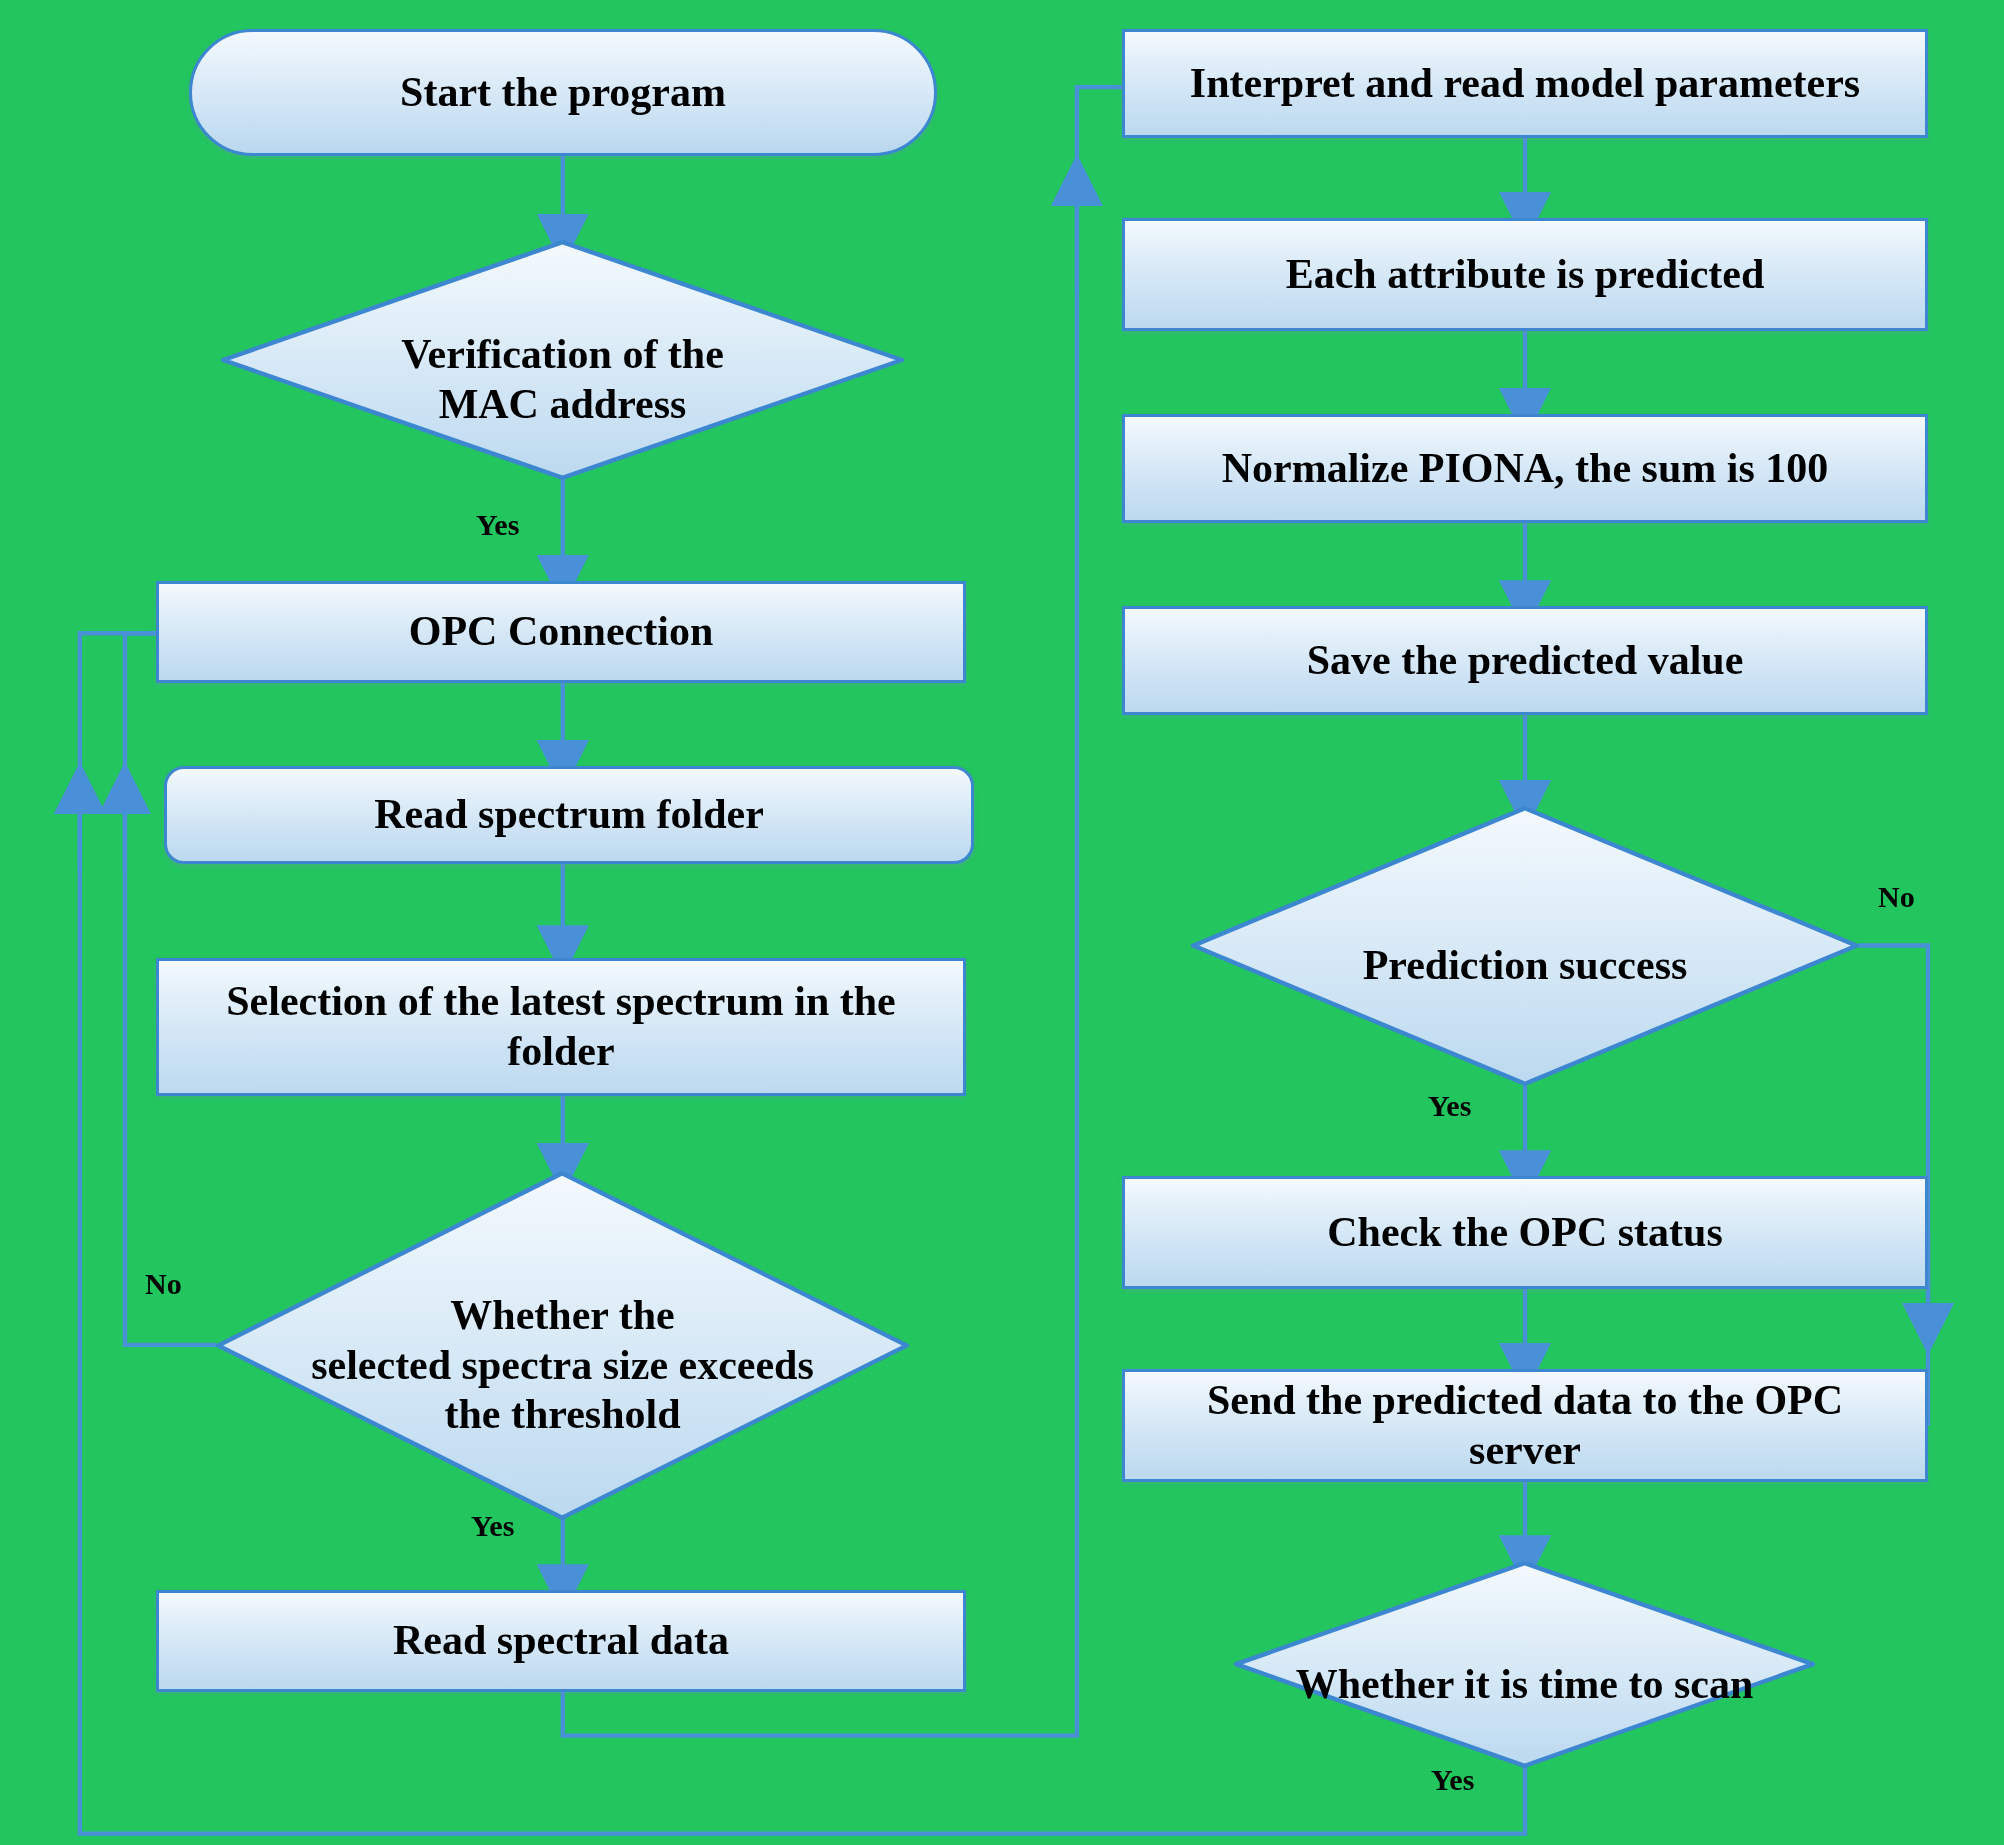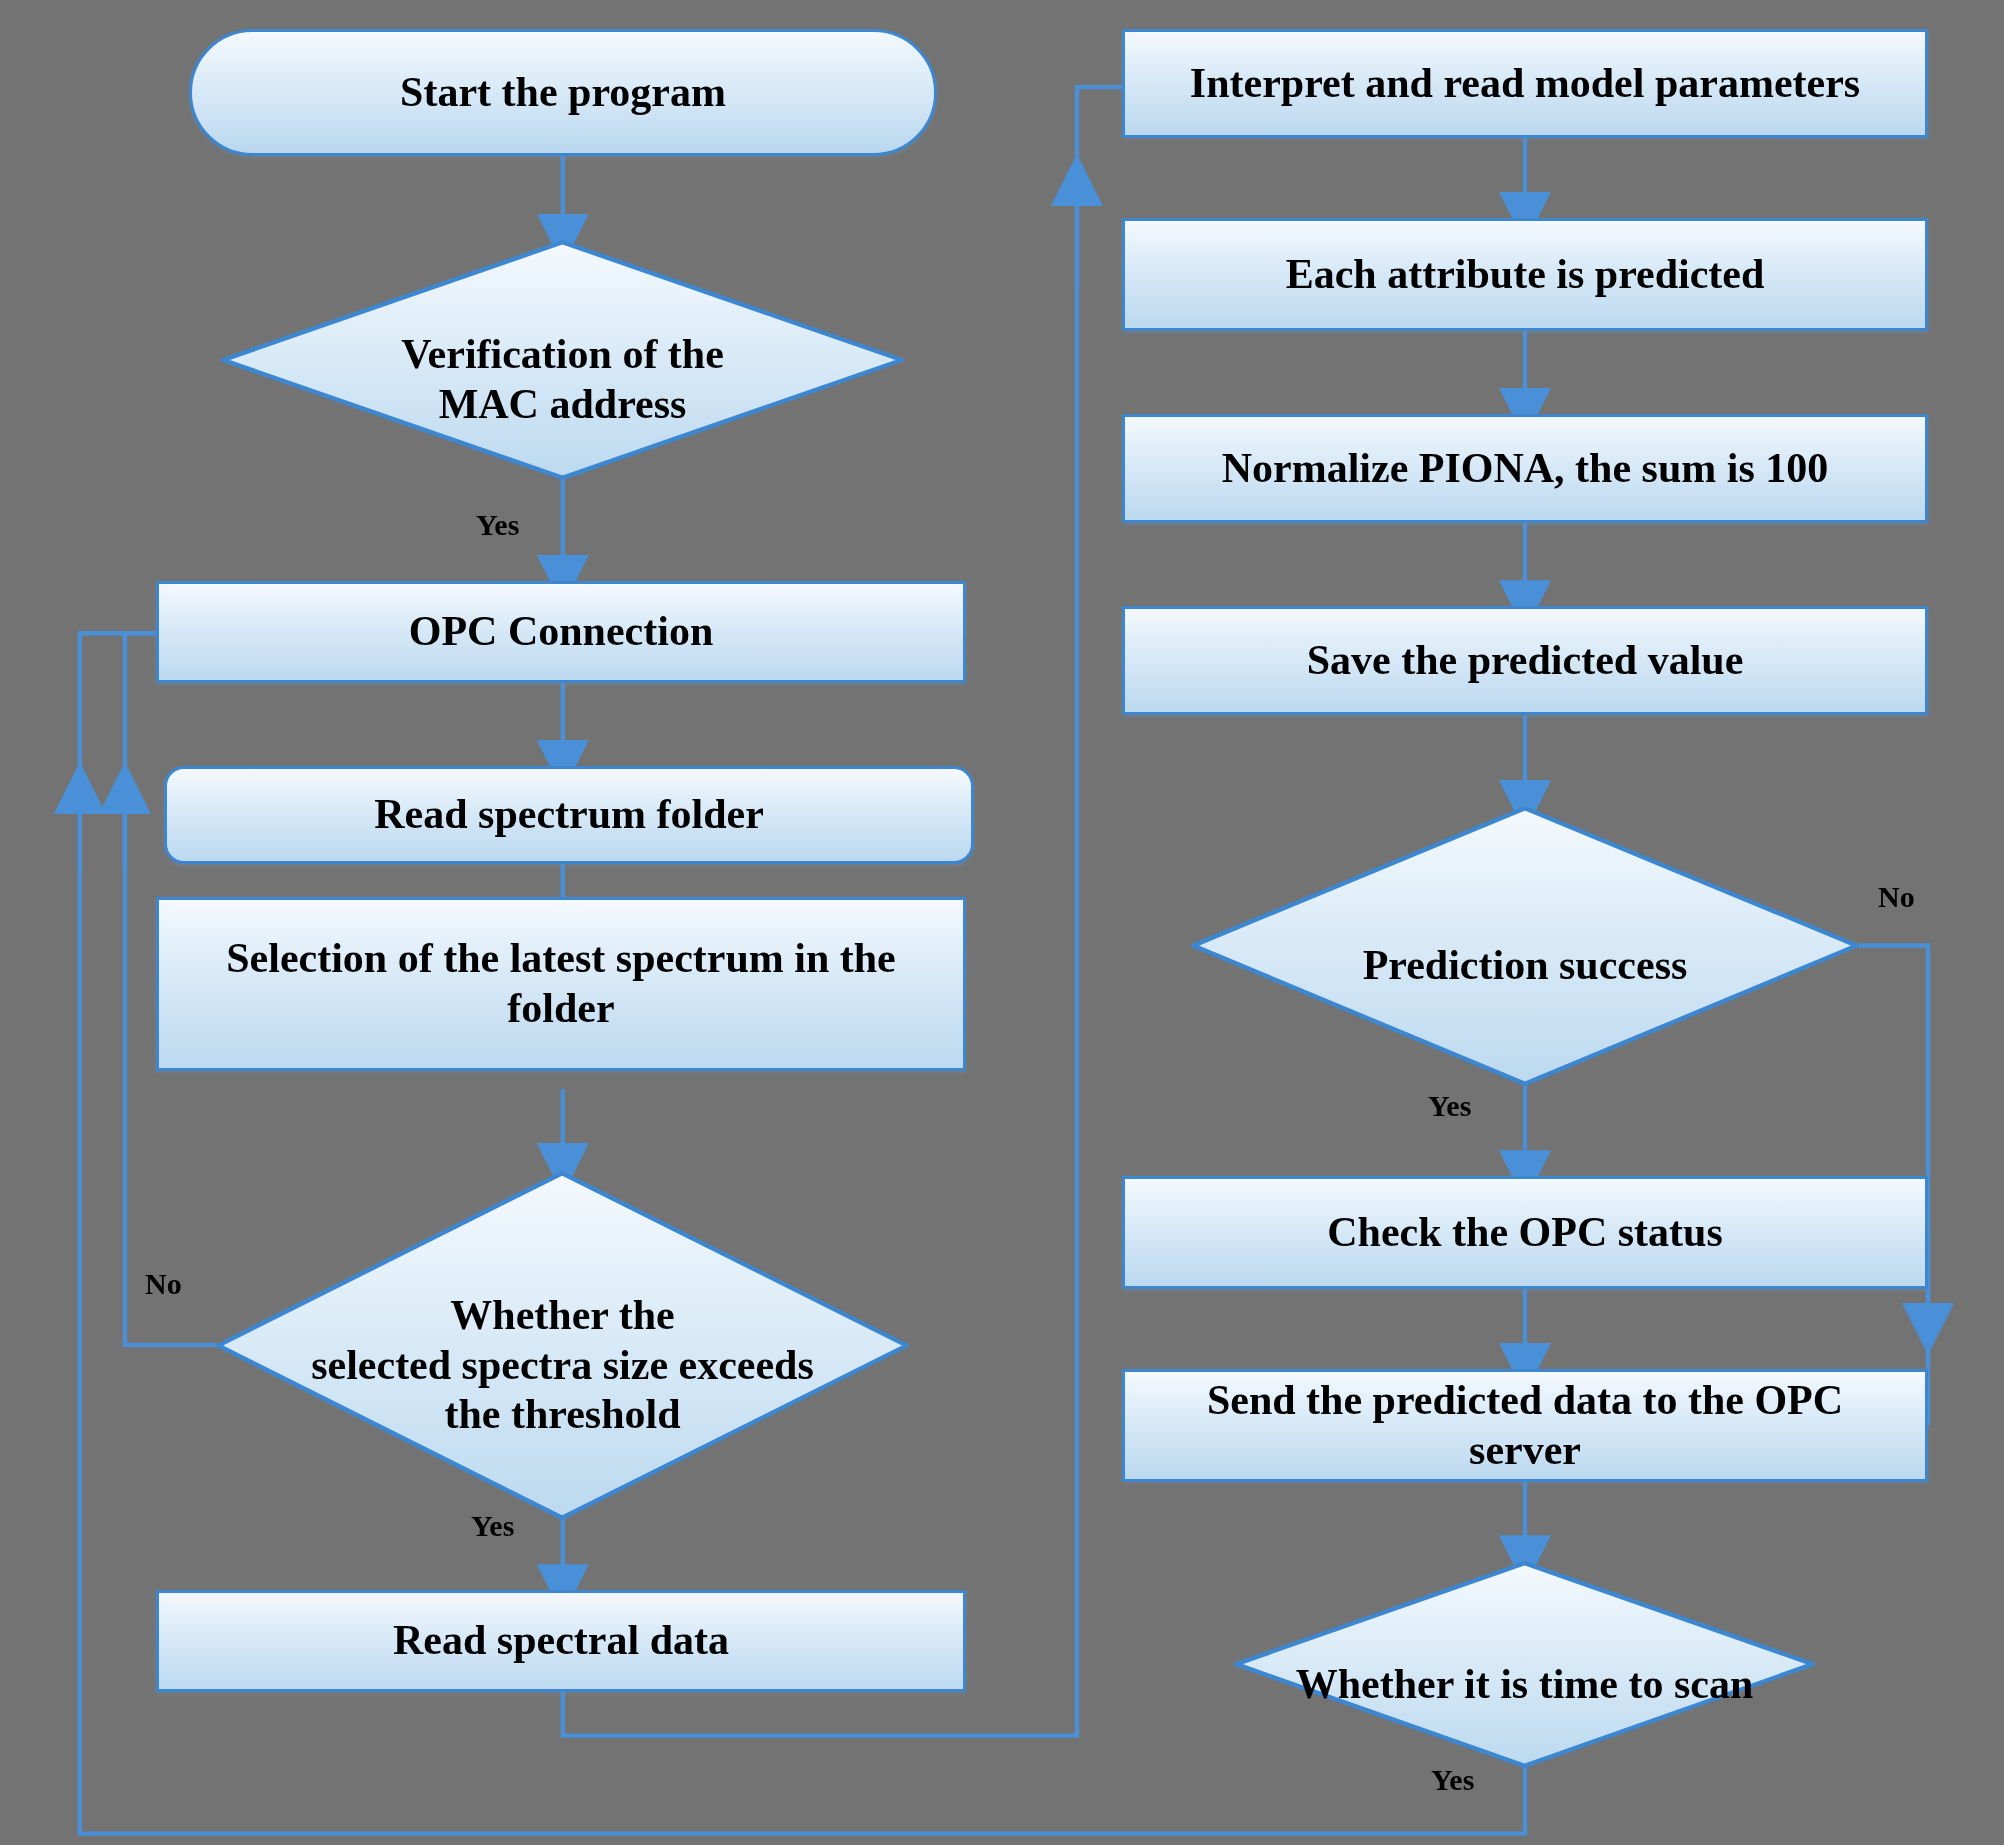--- a/index.html
+++ b/index.html
@@ -8,21 +8,21 @@
     padding: 0;
     background: #ffffff;
   }
   body {
     font-family: "Liberation Serif", "DejaVu Serif", serif;
   }
   #canvas {
     position: relative;
     width: 2005px;
     height: 1846px;
-    background: #737373;
+    background: #22c55e;
     overflow: hidden;
   }
   #edges {
     position: absolute;
     left: 0;
     top: 0;
     width: 2005px;
     height: 1846px;
     pointer-events: none;
   }
@@ -161,21 +161,21 @@
   </div>
 
   <div class="node proc" style="left:156px; top:581px; width:810px; height:102px;">
     <span class="lbl">OPC Connection</span>
   </div>
 
   <div class="node proc" style="left:164px; top:766px; width:810px; height:98px;border-radius:20px;">
     <span class="lbl">Read spectrum folder</span>
   </div>
 
-  <div class="node proc" style="left:156px; top:897px; width:810px; height:174px;">
+  <div class="node proc" style="left:156px; top:958px; width:810px; height:138px;">
     <span class="lbl">Selection of the latest spectrum in the
 folder</span>
   </div>
 
   <div class="node dec" style="left:216px; top:1171px; width:693px; height:349px;">
     <svg class="diamondShape" viewBox="0 0 955 480" preserveAspectRatio="none">
       <polygon points="477,3 952,240 477,477 3,240" fill="url(#g1)" stroke="#3c87d0" stroke-width="6"></polygon>
     </svg>
     <span class="lbl">Whether the
 selected spectra  size exceeds

